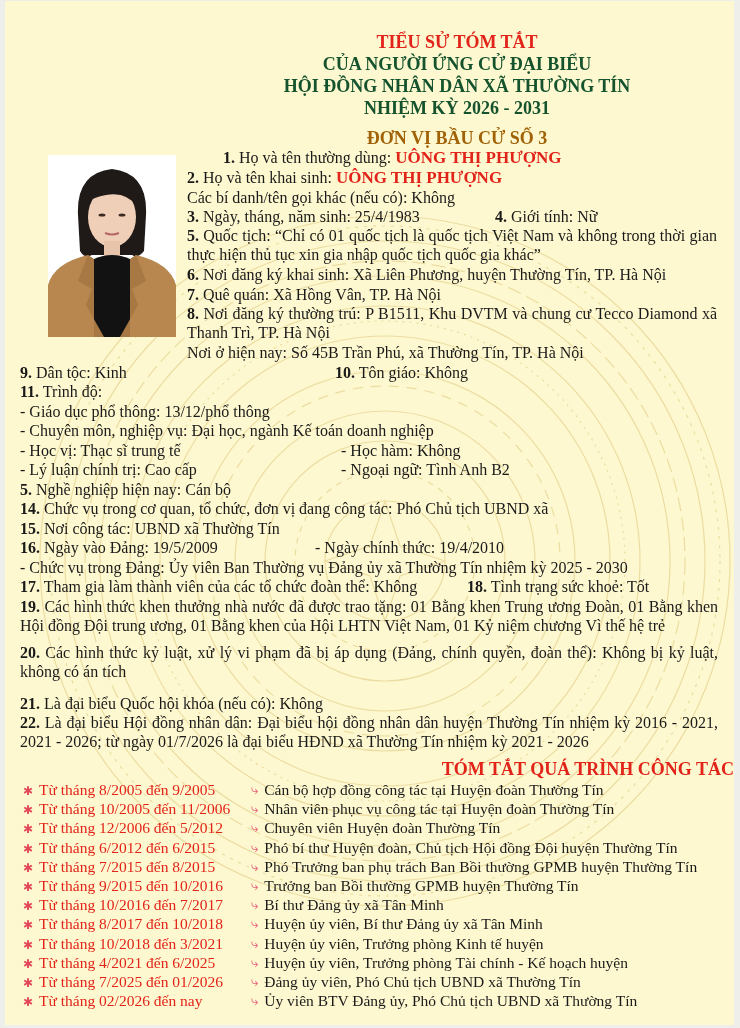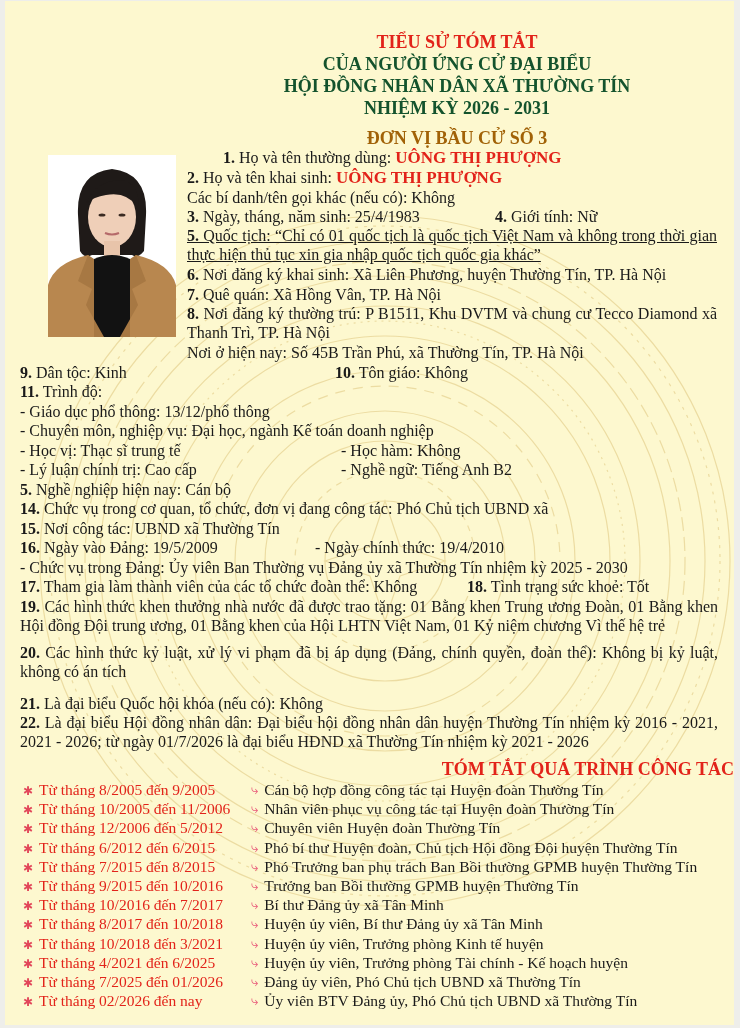--- a/index.html
+++ b/index.html
@@ -102,21 +102,21 @@
   <div class="text" style="left:182px; top:167px;">
     <b>2.</b><span> Họ và tên khai sinh: </span><span class="red-name">UÔNG THỊ PHƯỢNG</span>
   </div>
   <div class="text" style="left:182px; top:187px;">Các bí danh/tên gọi khác (nếu có): Không</div>
   <div class="text" style="left:182px; top:206px;">
     <b>3.</b><span> Ngày, tháng, năm sinh: 25/4/1983</span>
   </div>
   <div class="text" style="left:490px; top:206px;">
     <b>4.</b><span> Giới tính: Nữ</span>
   </div>
-  <div class="text justify" style="left:182px; top:225px; width:530px;text-decoration:underline;">
+  <div class="text justify" style="left:182px; top:225px; width:530px;">
     <b>5.</b><span> Quốc tịch: “Chỉ có 01 quốc tịch là quốc tịch Việt Nam và không trong thời gian thực hiện thủ tục xin gia nhập quốc tịch quốc gia khác”</span>
   </div>
   <div class="text" style="left:182px; top:264px;">
     <b>6.</b><span> Nơi đăng ký khai sinh: Xã Liên Phương, huyện Thường Tín, TP. Hà Nội</span>
   </div>
   <div class="text" style="left:182px; top:284px;">
     <b>7.</b><span> Quê quán: Xã Hồng Vân, TP. Hà Nội</span>
   </div>
   <div class="text justify" style="left:182px; top:303px; width:530px;">
     <b>8.</b><span> Nơi đăng ký thường trú: P B1511, Khu DVTM và chung cư Tecco Diamond xã Thanh Trì, TP. Hà Nội</span>
@@ -130,21 +130,21 @@
     <b>10.</b><span> Tôn giáo: Không</span>
   </div>
   <div class="text" style="left:15px; top:381px;">
     <b>11.</b><span> Trình độ:</span>
   </div>
   <div class="text" style="left:15px; top:401px;">- Giáo dục phổ thông: 13/12/phổ thông</div>
   <div class="text" style="left:15px; top:420px;">- Chuyên môn, nghiệp vụ: Đại học, ngành Kế toán doanh nghiệp</div>
   <div class="text" style="left:15px; top:440px;">- Học vị: Thạc sĩ trung tế</div>
   <div class="text" style="left:336px; top:440px;">- Học hàm: Không</div>
   <div class="text" style="left:15px; top:459px;">- Lý luận chính trị: Cao cấp</div>
-  <div class="text" style="left:336px; top:459px;">- Nghề ngữ: Tiếng Anh B2</div>
+  <div class="text" style="left:336px; top:459px;">- Ngoại ngữ: Tình Anh B2</div>
 
   <div class="text" style="left:15px; top:479px;">
     <b>5.</b><span> Nghề nghiệp hiện nay: Cán bộ</span>
   </div>
   <div class="text" style="left:15px; top:498px;">
     <b>14.</b><span> Chức vụ trong cơ quan, tổ chức, đơn vị đang công tác: Phó Chủ tịch UBND xã</span>
   </div>
   <div class="text" style="left:15px; top:518px;">
     <b>15.</b><span> Nơi công tác: UBND xã Thường Tín</span>
   </div>

